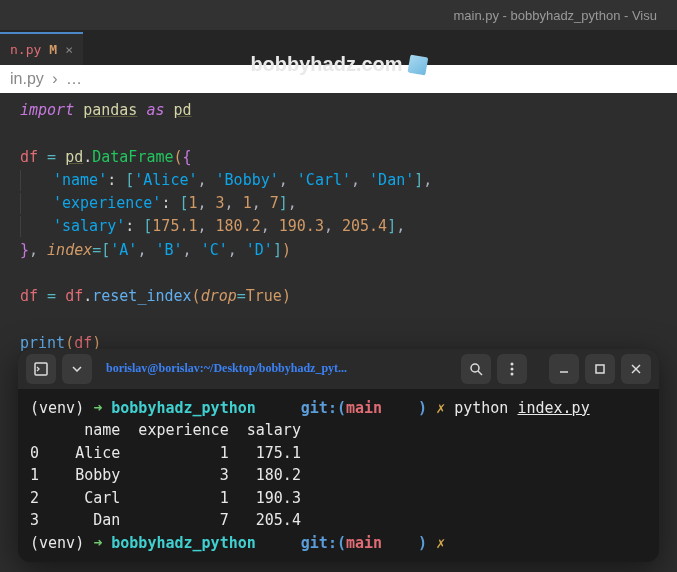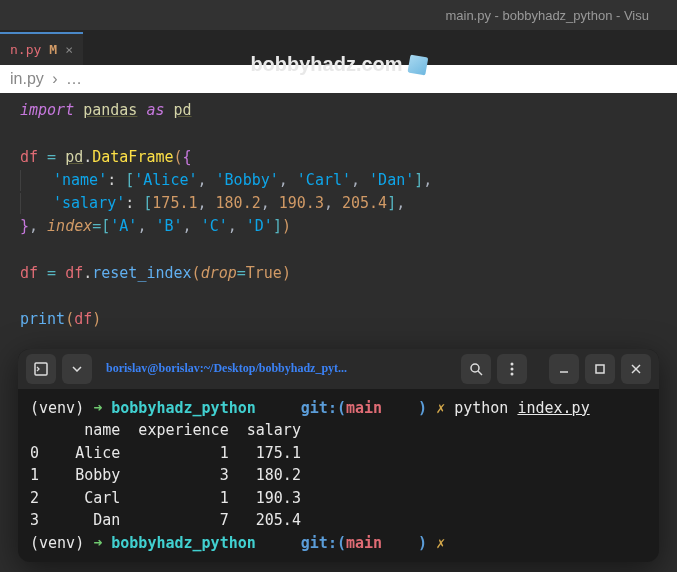--- a/index.html
+++ b/index.html
@@ -11,21 +11,21 @@
       height: 572px;
       overflow: hidden;
       position: relative;
     }
     .title-bar {
       background: #323232;
       height: 30px;
       display: flex;
       align-items: center;
       justify-content: flex-end;
-      padding: 0 28px;
+      padding: 0 20px;
       color: #999;
       font-size: 13px;
       font-family: -apple-system, sans-serif;
     }
     .watermark {
       position: absolute;
       top: 45px;
       left: 50%;
       transform: translateX(-50%);
       color: #e8e8e8;
@@ -67,21 +67,21 @@
     .breadcrumb .chevron { margin: 0 4px; }
     .editor {
       background: #2d2d2d;
       padding: 6px 20px;
       font-size: 15px;
       line-height: 1.55;
       font-family: 'Consolas', 'Monaco', monospace;
     }
     .kw { color: #c678dd; font-style: italic; }
     .mod { color: #d4d4a8; text-decoration: underline; text-decoration-color: #5c5c3c; }
-    .func { color: #fde047; }
+    .func { color: #22c55e; }
     .method { color: #61afef; }
     .var { color: #e06c75; }
     .op { color: #56b6c2; }
     .paren { color: #d19a66; }
     .brace { color: #c678dd; }
     .bracket { color: #56b6c2; }
     .str { color: #0ea5e9; }
     .num { color: #d19a66; }
     .param { color: #d19a66; font-style: italic; }
     .comma { color: #abb2bf; }
@@ -181,20 +181,21 @@
   <span>in.py</span>
   <span class="chevron">›</span>
   <span>…</span>
 </div>
 
 <div class="editor">
   <div><span class="kw">import</span> <span class="mod">pandas</span> <span class="kw">as</span> <span class="mod">pd</span></div>
   <div>&nbsp;</div>
   <div><span class="var">df</span> <span class="op">=</span> <span class="mod">pd</span><span>.</span><span class="func">DataFrame</span><span class="paren">(</span><span class="brace">{</span></div>
   <div><span class="indent-guide"></span><span class="str">'name'</span><span>:</span> <span class="bracket">[</span><span class="str">'Alice'</span><span class="comma">,</span> <span class="str">'Bobby'</span><span class="comma">,</span> <span class="str">'Carl'</span><span class="comma">,</span> <span class="str">'Dan'</span><span class="bracket">]</span><span class="comma">,</span></div>
+  <div><span class="indent-guide"></span><span class="str">'experience'</span><span>:</span> <span class="bracket">[</span><span class="num">1</span><span class="comma">,</span> <span class="num">3</span><span class="comma">,</span> <span class="num">1</span><span class="comma">,</span> <span class="num">7</span><span class="bracket">]</span><span class="comma">,</span></div>
   <div><span class="indent-guide"></span><span class="str">'salary'</span><span>:</span> <span class="bracket">[</span><span class="num">175.1</span><span class="comma">,</span> <span class="num">180.2</span><span class="comma">,</span> <span class="num">190.3</span><span class="comma">,</span> <span class="num">205.4</span><span class="bracket">]</span><span class="comma">,</span></div>
   <div><span class="brace">}</span><span class="comma">,</span> <span class="param">index</span><span class="op">=</span><span class="bracket">[</span><span class="str">'A'</span><span class="comma">,</span> <span class="str">'B'</span><span class="comma">,</span> <span class="str">'C'</span><span class="comma">,</span> <span class="str">'D'</span><span class="bracket">]</span><span class="paren">)</span></div>
   <div>&nbsp;</div>
   <div><span class="var">df</span> <span class="op">=</span> <span class="var">df</span><span>.</span><span class="method">reset_index</span><span class="paren">(</span><span class="param">drop</span><span class="op">=</span><span class="num">True</span><span class="paren">)</span></div>
   <div>&nbsp;</div>
   <div><span class="method">print</span><span class="paren">(</span><span class="var">df</span><span class="paren">)</span></div>
 </div>
 
 <div class="terminal-window">
   <div class="terminal-header">

